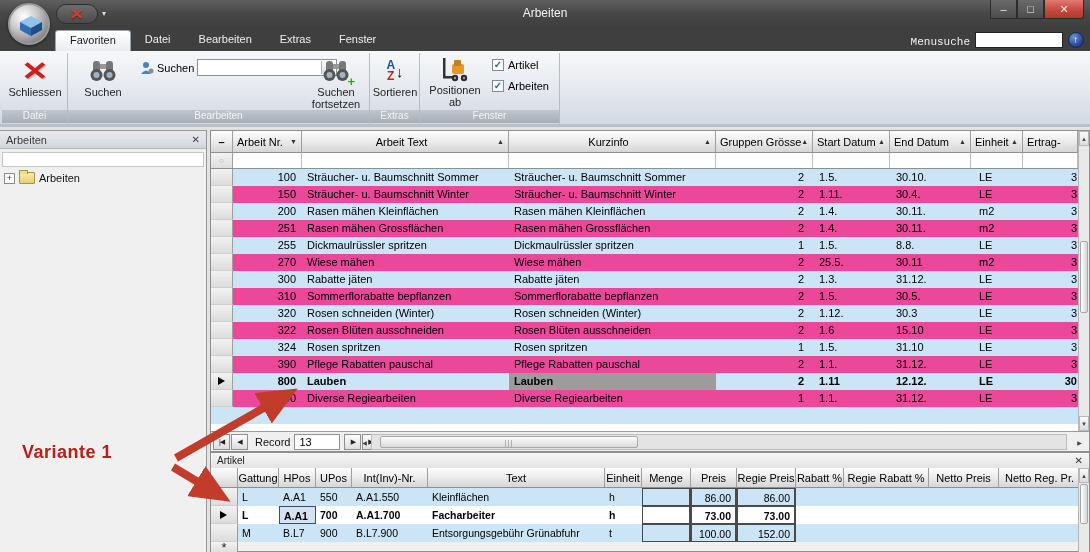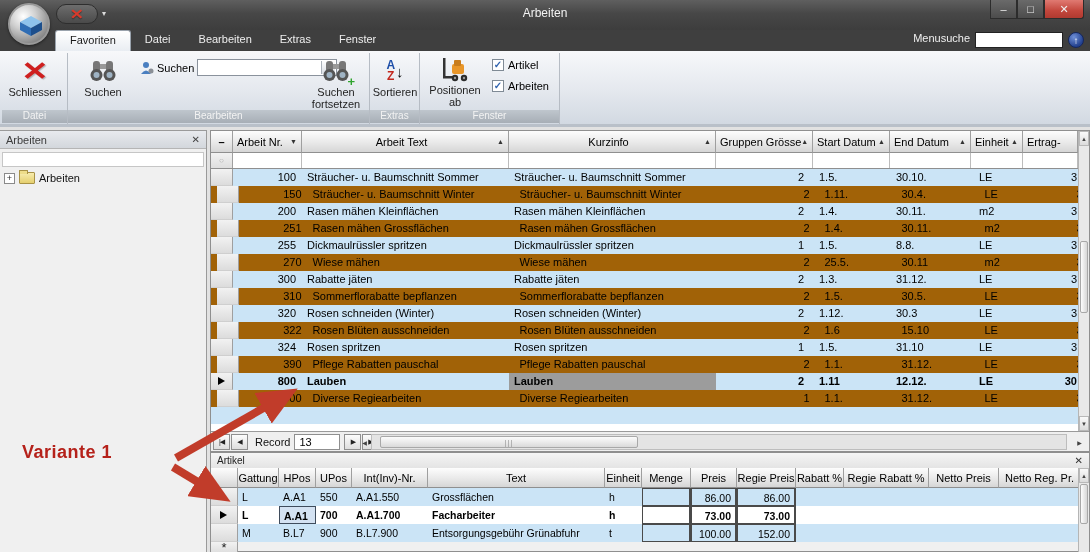--- a/index.html
+++ b/index.html
@@ -24,21 +24,21 @@
     color:#eee; font-size:11px; border:1px solid #2c2c2c; border-top:none;
     background:linear-gradient(#6a6a6a,#4c4c4c); }
   .wbtn.close { width:40px; background:linear-gradient(#e07a72,#c3463c 60%,#b03a30); border-bottom-right-radius:3px; }
 
   
   .tabrow { position:absolute; left:0; top:30px; width:1090px; height:21px; background:#3f3f3f; color:#eee; }
   .tabs { position:absolute; left:55px; top:0; height:21px; display:flex; }
   .tab { padding:3px 14px 0 14px; height:21px; font-size:11px; cursor:default; }
   .tab.active { background:linear-gradient(#ffffff,#e9edf2); color:#1a1a1a;
     border-radius:3px 3px 0 0; border:1px solid #9aa3ad; border-bottom:none; font-weight:normal; }
-  .menusuche { position:absolute; right:6px; top:2px; display:flex; align-items:flex-start; gap:5px; }
+  .menusuche { position:absolute; right:6px; top:2px; display:flex; align-items:flex-end; gap:5px;font-family:Liberation Mono, monospace; }
   .menusuche-label { color:#f0f0f0; }
   .menusuche input { width:88px; height:16px; border:1px solid #222; background:#fff; font:inherit; padding:0 3px; }
   .ms-go { width:16px; height:16px; border-radius:50%; color:#fff; font-size:10px; font-weight:bold;
     background:radial-gradient(circle at 35% 30%, #6f8fd6, #23418f 70%); border:1px solid #16275c;
     display:flex; align-items:center; justify-content:center; }
 
   
   .ribbon { position:absolute; left:0; top:51px; width:1090px; height:76px;
     background:linear-gradient(#f7f8fa,#e4e8ee 55%,#d2d9e2); border-bottom:3px solid #b9c0c9; }
   .rgroup { position:absolute; top:2px; bottom:0; border-right:1px solid #b6bcc4; }
@@ -93,21 +93,21 @@
   .hcell.center .hlabel { margin-left:auto; }
   .gcol1 { width:22px; } .gcol2 { width:69px; } .gcol3 { width:207px; } .gcol4 { width:207px; }
   .gcol5 { width:97px; } .gcol6 { width:77px; } .gcol7 { width:81px; } .gcol8 { width:52px; } .gcol9 { width:55px; }
   .frow { height:16px; background:#fff; border-bottom:1px solid #8f8f8f; }
   .fcell { border-right:1px solid #bcbcbc; height:100%; }
   .fgut { background:linear-gradient(#f2f2f2,#dedede); border-right:1px solid #9f9f9f;
     color:#aaa; font-size:8px; text-align:center; line-height:15px; }
   .rows { position:relative; }
   .trow { height:17px; line-height:17px; white-space:nowrap; color:#000; }
   .trow.b { background:#cbe4f6; }
-  .trow.w { background:#a16207;justify-content:center; }
+  .trow.w { background:#ec4899; }
   .trow .c { overflow:hidden; }
   .trow .gut { width:22px; background:linear-gradient(#f2f2f2,#dcdcdc); border-right:1px solid #9f9f9f;
     border-bottom:1px solid #cfcfcf; position:relative; }
   .trow .nr { width:69px; text-align:right; padding-right:6px; }
   .trow .tx { width:207px; padding-left:5px; }
   .trow .ki { width:207px; padding-left:5px; }
   .trow .gr { width:97px; text-align:right; padding-right:9px; }
   .trow .sd { width:77px; padding-left:6px; }
   .trow .ed { width:81px; padding-left:6px; }
   .trow .eh { width:52px; padding-left:8px; }
@@ -668,21 +668,21 @@
             <span style="margin-left:auto;"></span>
           </div>
       </div>
       <div class="brows">
         <div class="brow b">
           <span class="c gut bcol1"></span>
           <span class="c lft bcol2">L</span>
           <span class="c lft bcol3 hpos">A.A1</span>
           <span class="c lft bcol4">550</span>
           <span class="c lft bcol5">A.A1.550</span>
-          <span class="c lft bcol6">Grossflächen</span>
+          <span class="c lft bcol6">Kleinflächen</span>
           <span class="c lft bcol7">h</span>
           <span class="c rgt bcol8 boxed"></span>
           <span class="c rgt bcol9 boxed">86.00</span>
           <span class="c rgt bcol10 boxed">86.00</span>
           <span class="c lft bcol11"></span>
           <span class="c lft bcol12"></span>
           <span class="c lft bcol13"></span>
           <span class="c lft bcol14"></span>
         </div>
 

